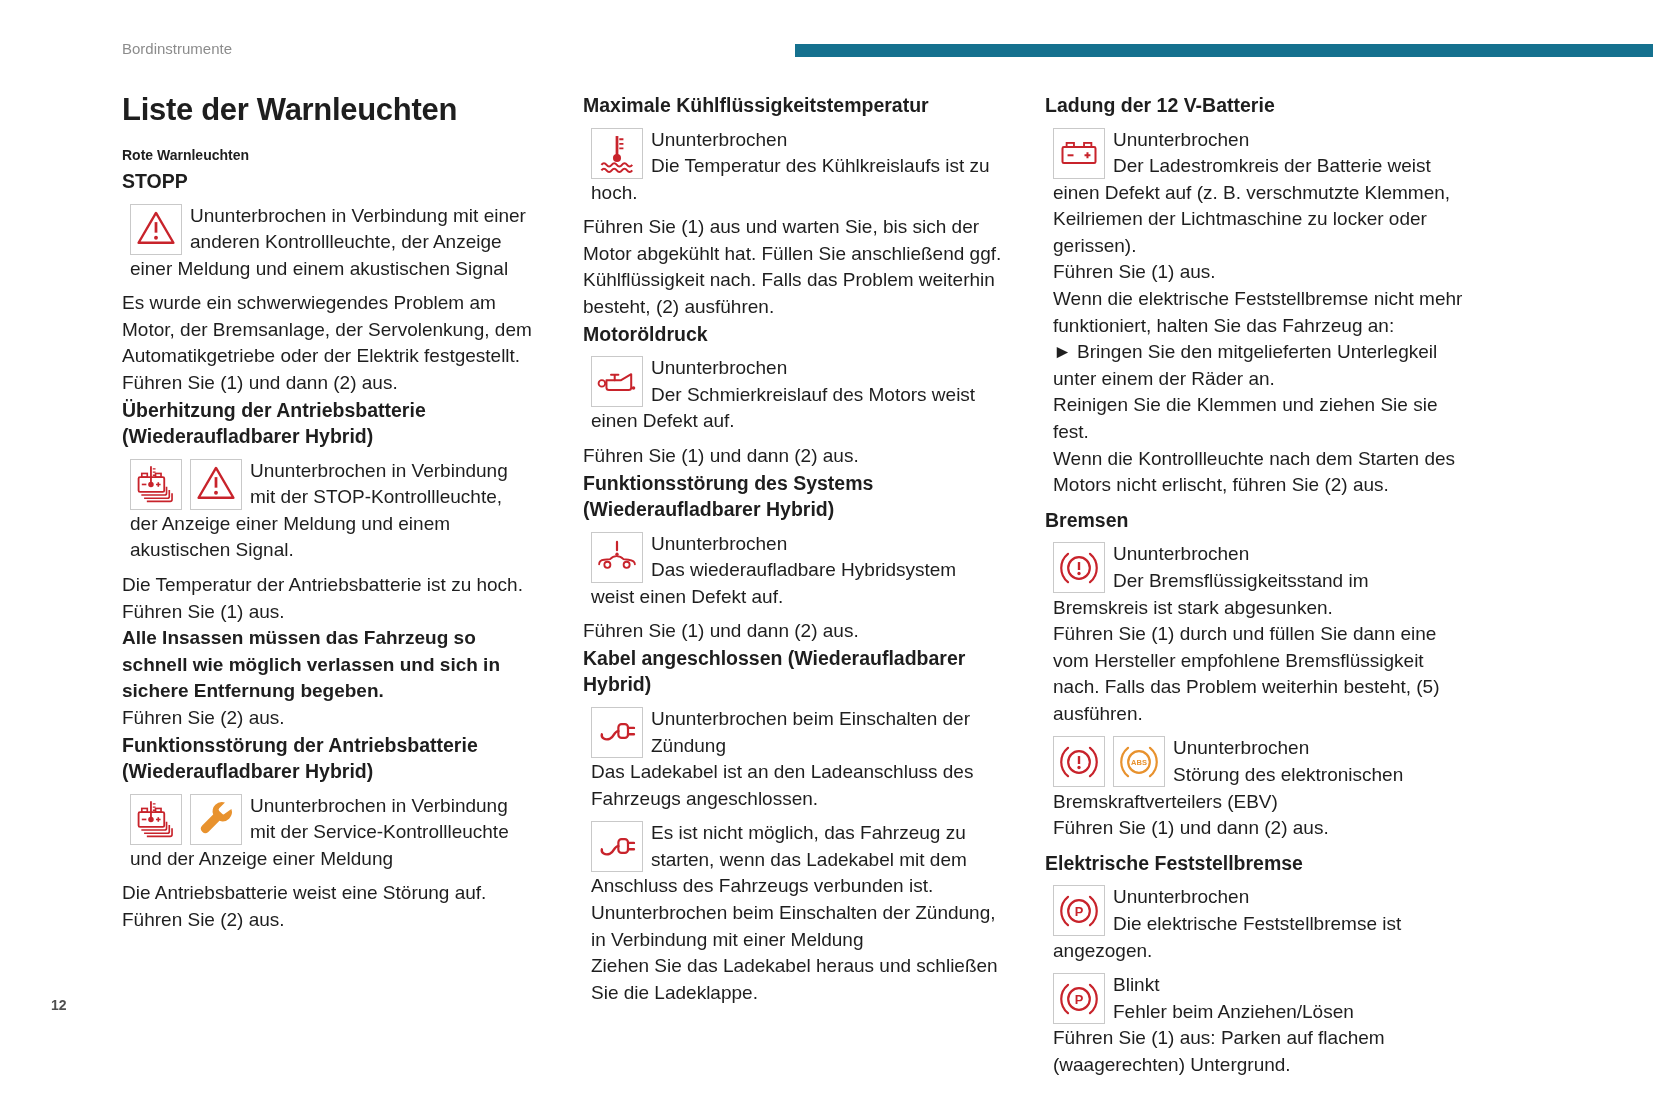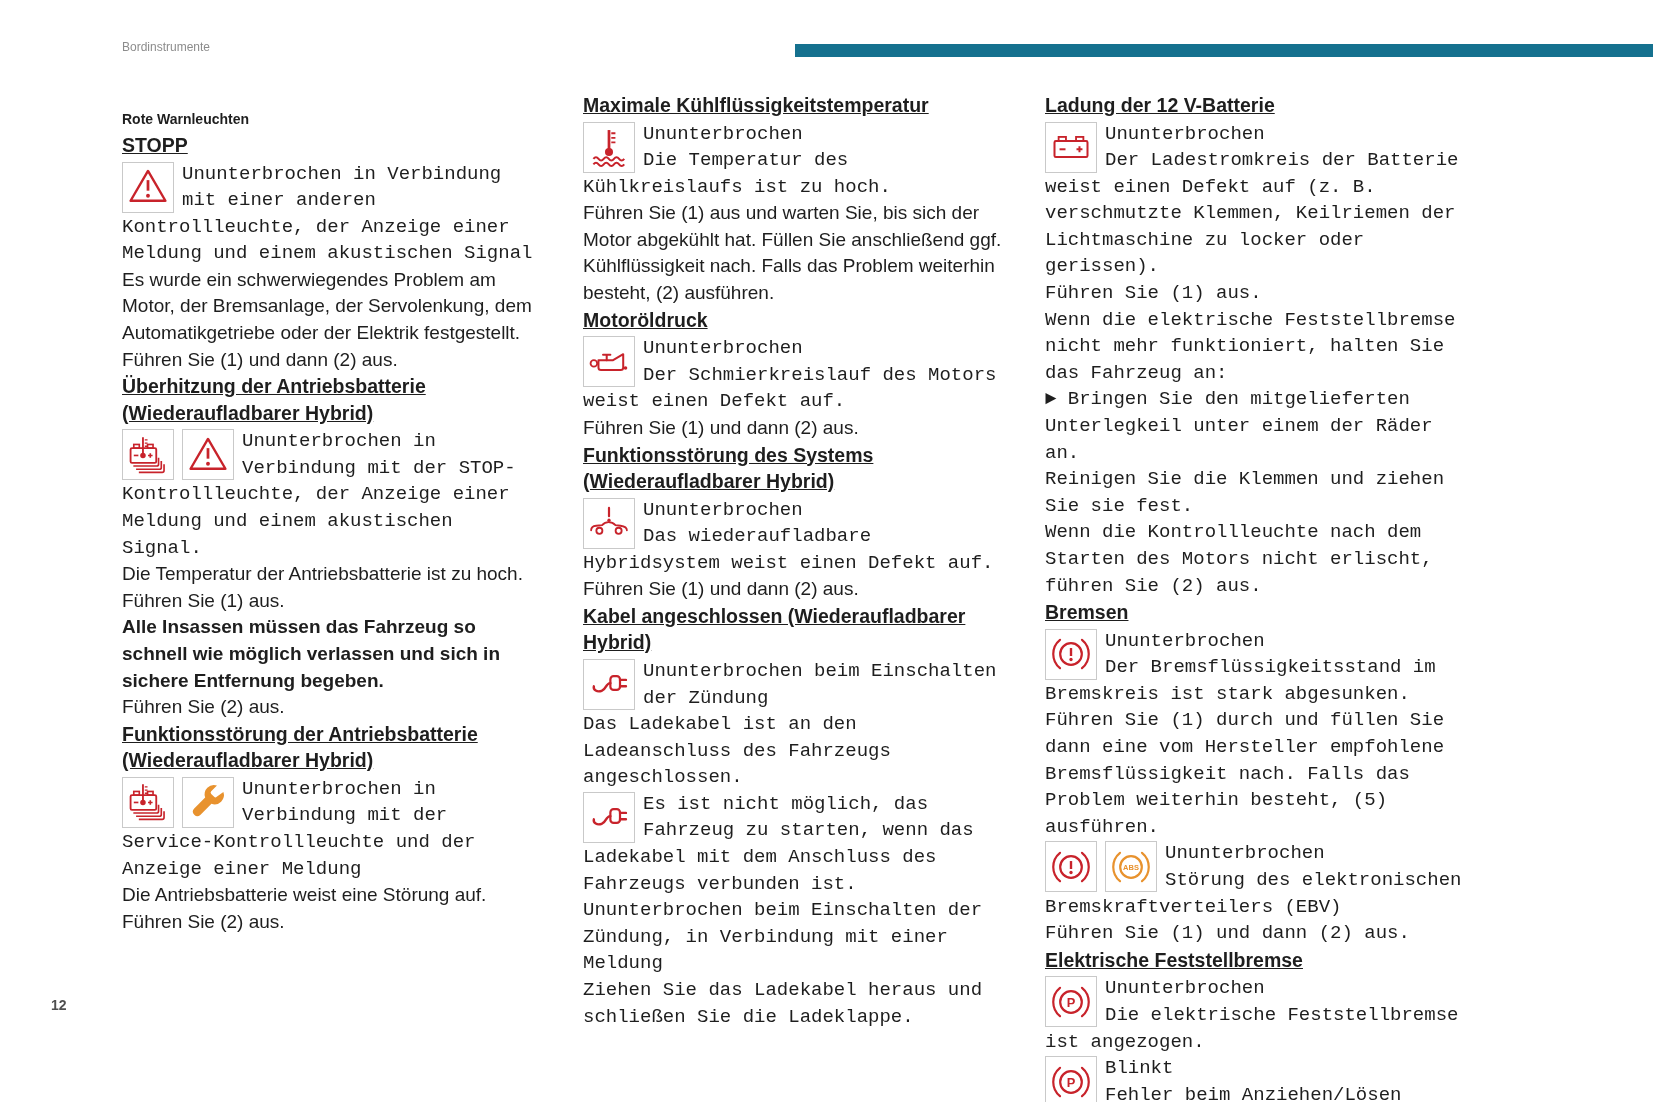--- a/index.html
+++ b/index.html
@@ -3,34 +3,34 @@
 <meta charset="utf-8">
 <style>
   :root{
     --accent:#15718f; --red:#c8232b; --orange:#e8922e; --text:#1e1e1e; --muted:#8c8c8c;
   }
   html,body{margin:0;padding:0;}
   body{
     width:1653px;height:1102px;position:relative;background:#ffffff;overflow:hidden;
     font-family:"Liberation Sans","DejaVu Sans",sans-serif;color:var(--text);
   }
-  .running-title{position:absolute;left:122px;top:40px;font-size:12px;color:var(--muted);}
+  .running-title{position:absolute;left:122px;top:40px;font-size:15px;color:var(--muted);}
   .accent-bar{position:absolute;left:795px;top:44px;width:858px;height:13px;background:var(--accent);}
   .content{position:absolute;left:122px;top:92px;display:flex;align-items:flex-start;}
   .col{font-size:19px;line-height:26.6px;}
   .col1{width:412px;margin-right:49px;}
   .col2{width:426px;margin-right:36px;}
   .col3{width:431px;}
   h1{font-size:31px;line-height:36px;margin:0 0 14px;font-weight:bold;letter-spacing:-0.3px;}
   h2{font-size:14px;line-height:26px;margin:14px 0 0;font-weight:bold;}
-  h3{font-size:19.5px;line-height:26.5px;margin:11px 0 2px;font-weight:bold;text-decoration:underline;}
+  h3{font-size:19.5px;line-height:26.5px;margin:11px 0 2px;font-weight:bold;}
   .col h3:first-child{margin-top:0;}
   .bp{margin:0;}
   .bold{font-weight:bold;}
-  .entry{margin:0;font-family:Liberation Mono, monospace;}
+  .entry{margin:8px;}
   .entry::after{content:"";display:table;clear:both;}
   .icbox{
     float:left;width:52px;height:51px;box-sizing:border-box;margin:1px 8px 0 0;
     border:1px solid #c9c9c9;background:#fff;display:flex;align-items:center;justify-content:center;
   }
   .ic{width:44px;height:44px;display:block;}
   .red{color:var(--red);}
   .orange{color:var(--orange);}
   .page-number{position:absolute;left:51px;top:997px;font-size:14px;font-weight:bold;color:#4f4f4f;}
   .defs{position:absolute;width:0;height:0;overflow:hidden;}
@@ -115,20 +115,21 @@
     </symbol>
   </defs>
 </svg>
 
 <div class="running-title">Bordinstrumente</div>
 <div class="accent-bar"></div>
 
 <div class="content">
 
   <div class="col col1">
+    <h1>Liste der Warnleuchten</h1>
     <h2>Rote Warnleuchten</h2>
 
     <section class="sec">
       <h3>STOPP</h3>
       <div class="entry">
         <span class="icbox">
           <svg class="ic red" viewBox="0 0 48 48">
               <use href="#i-warning-triangle"></use>
             </svg>
         </span>

